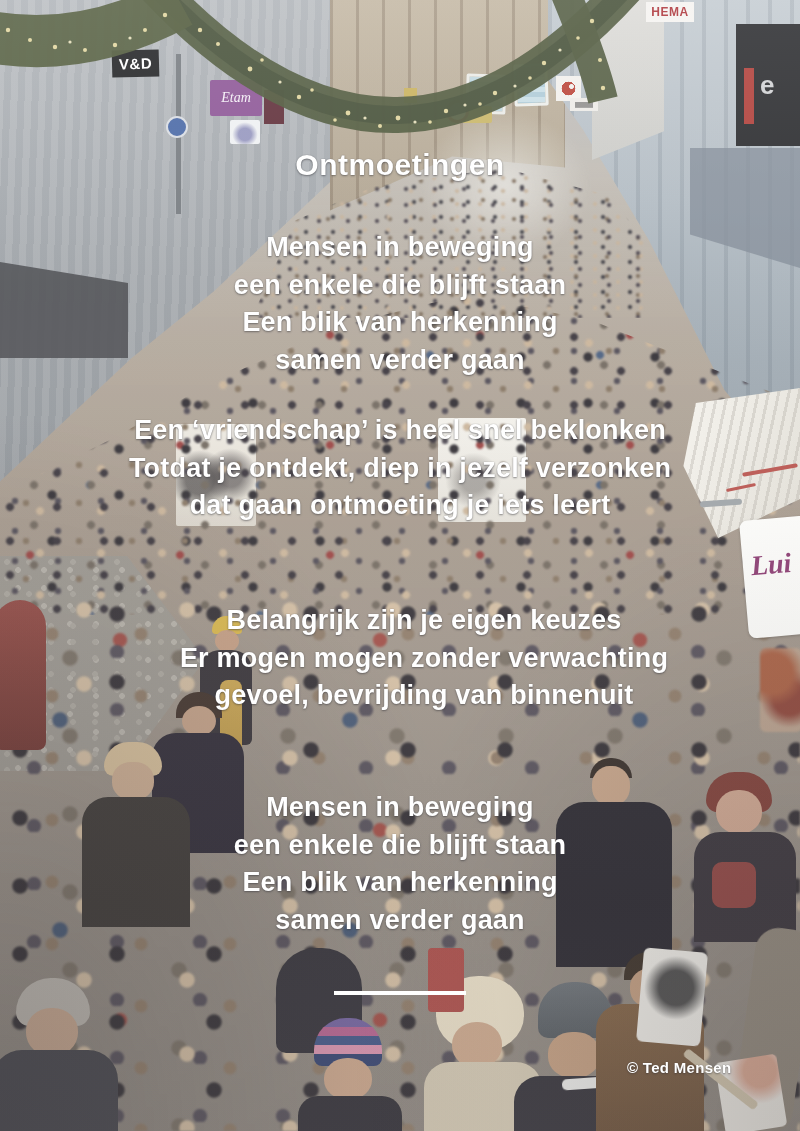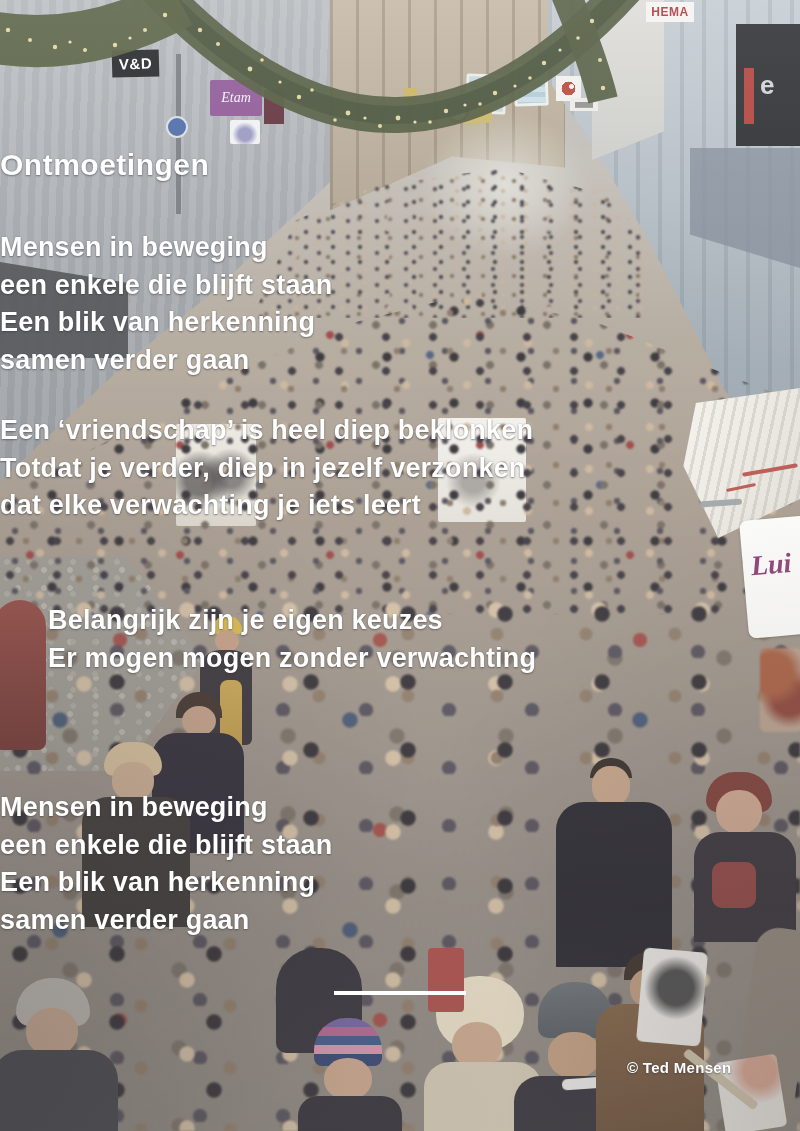--- a/index.html
+++ b/index.html
@@ -183,21 +183,21 @@
   .bags-display{left:760px;top:648px;width:42px;height:84px;border-radius:6px;filter:blur(1px);
     background:
       radial-gradient(circle at 30% 30%,#a85636 0 30%,rgba(0,0,0,0) 50%),
       radial-gradient(circle at 70% 60%,#8c3b2e 0 28%,rgba(0,0,0,0) 50%),#b59a84;}
   
   .garland{left:0;top:0;width:800px;height:240px;}
   
   .haze{inset:0;background:linear-gradient(180deg,
     rgba(252,252,254,.18) 0,rgba(250,250,250,.10) 25%,
     rgba(250,248,244,.12) 55%,rgba(244,242,238,.10) 80%,rgba(240,238,234,.12) 100%);}
-  .poem{position:absolute;inset:0;color:#fff;
+  .poem{position:absolute;inset:0;color:#fff;text-align:center;
     text-shadow:0 1px 2px rgba(50,50,55,.5),0 0 1px rgba(60,60,60,.4);}
   .title{position:absolute;left:0;right:0;top:148px;font-size:30px;font-weight:bold;letter-spacing:.5px;}
   .stanza{position:absolute;left:0;right:0;}
   .pline{font-size:27px;font-weight:bold;line-height:37.6px;letter-spacing:.2px;}
   .s1{top:229px;} .s2{top:412px;} .s3{top:602px;padding-left:48px;} .s4{top:789px;}
   .divider{position:absolute;left:334px;top:991px;width:132px;height:4px;background:#fff;}
   .credit{position:absolute;left:627px;top:1059px;font-size:15px;font-weight:bold;letter-spacing:.3px;}
 </style>
 </head>
 <body>
@@ -349,28 +349,29 @@
     <div class="title">Ontmoetingen</div>
 
     <div class="stanza s1">
       <div class="pline">Mensen in beweging</div>
       <div class="pline">een enkele die blijft staan</div>
       <div class="pline">Een blik van herkenning</div>
       <div class="pline">samen verder gaan</div>
     </div>
 
     <div class="stanza s2">
-      <div class="pline">Een ‘vriendschap’ is heel diep beklonken</div>
-      <div class="pline">Totdat je verder, diep in jezelf verzonken</div>
-      <div class="pline">dat elke verwachting je iets leert</div>
+      <div class="pline">Een ‘vriendschap’ is heel snel beklonken</div>
+      <div class="pline">Totdat je ontdekt, diep in jezelf verzonken</div>
+      <div class="pline">dat gaan ontmoeting je iets leert</div>
     </div>
 
     <div class="stanza s3">
       <div class="pline">Belangrijk zijn je eigen keuzes</div>
       <div class="pline">Er mogen mogen zonder verwachting</div>
+      <div class="pline">gevoel, bevrijding van binnenuit</div>
     </div>
 
     <div class="stanza s4">
       <div class="pline">Mensen in beweging</div>
       <div class="pline">een enkele die blijft staan</div>
       <div class="pline">Een blik van herkenning</div>
       <div class="pline">samen verder gaan</div>
     </div>
 
     <div class="divider"></div>

